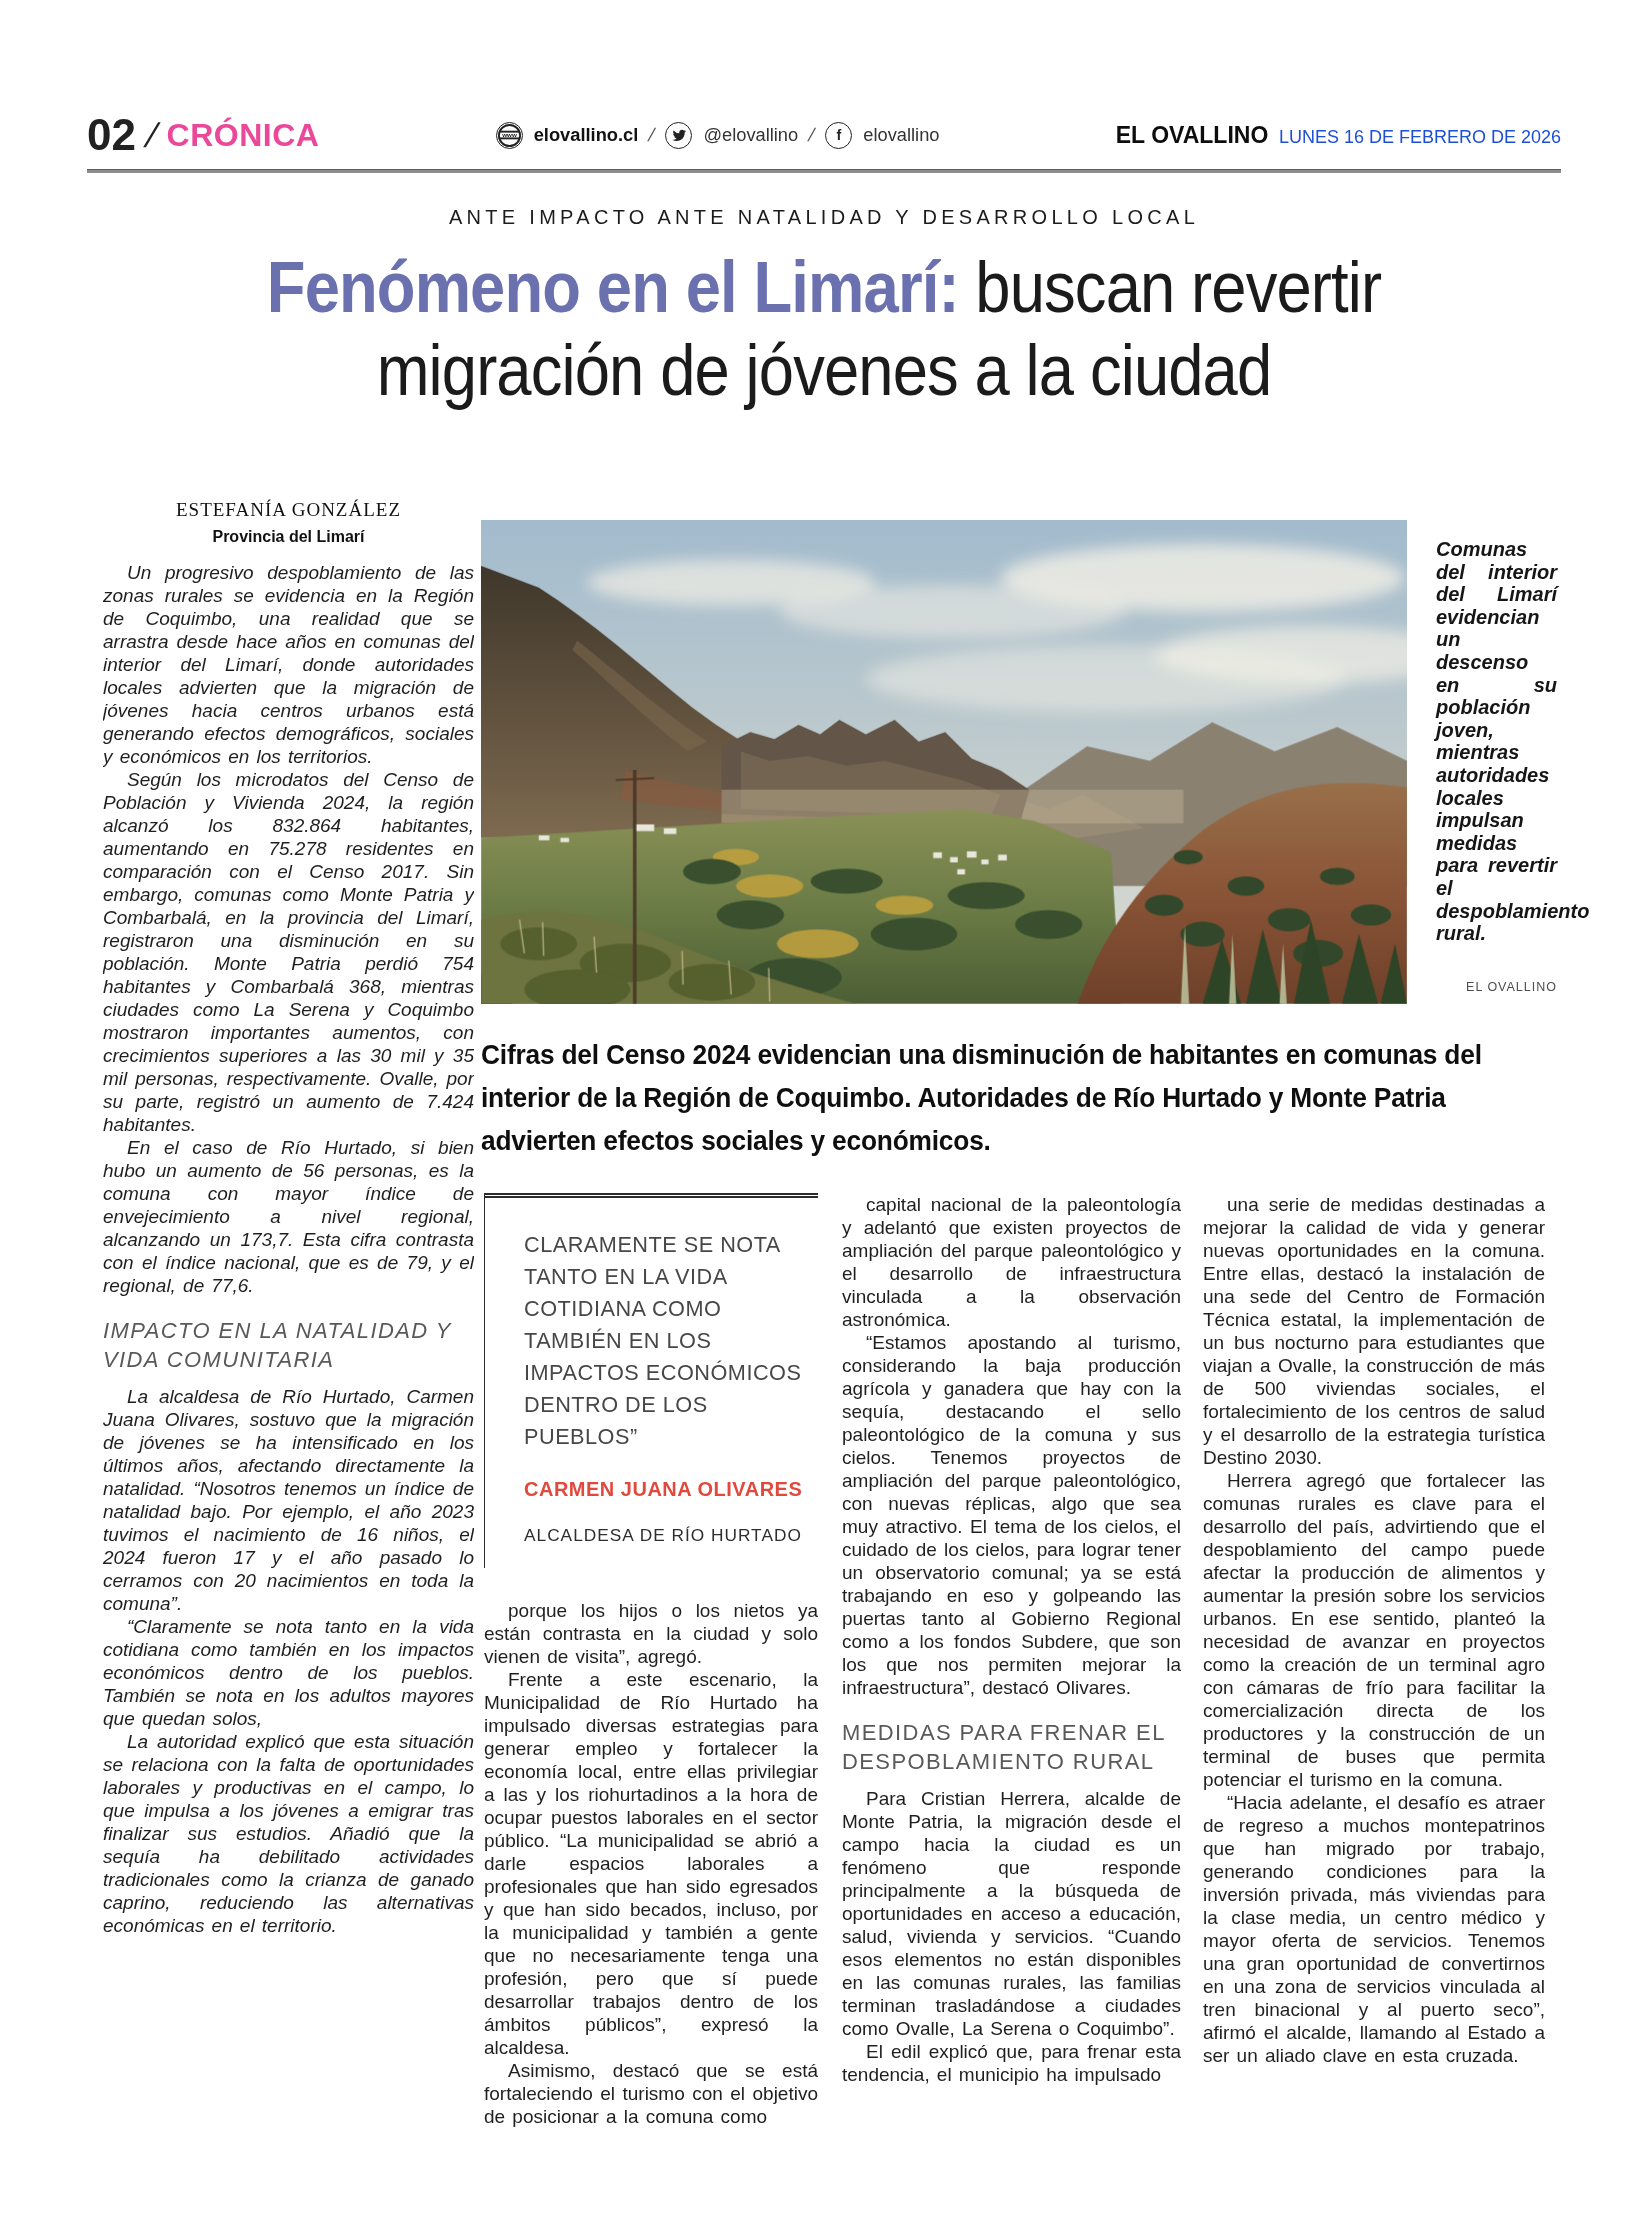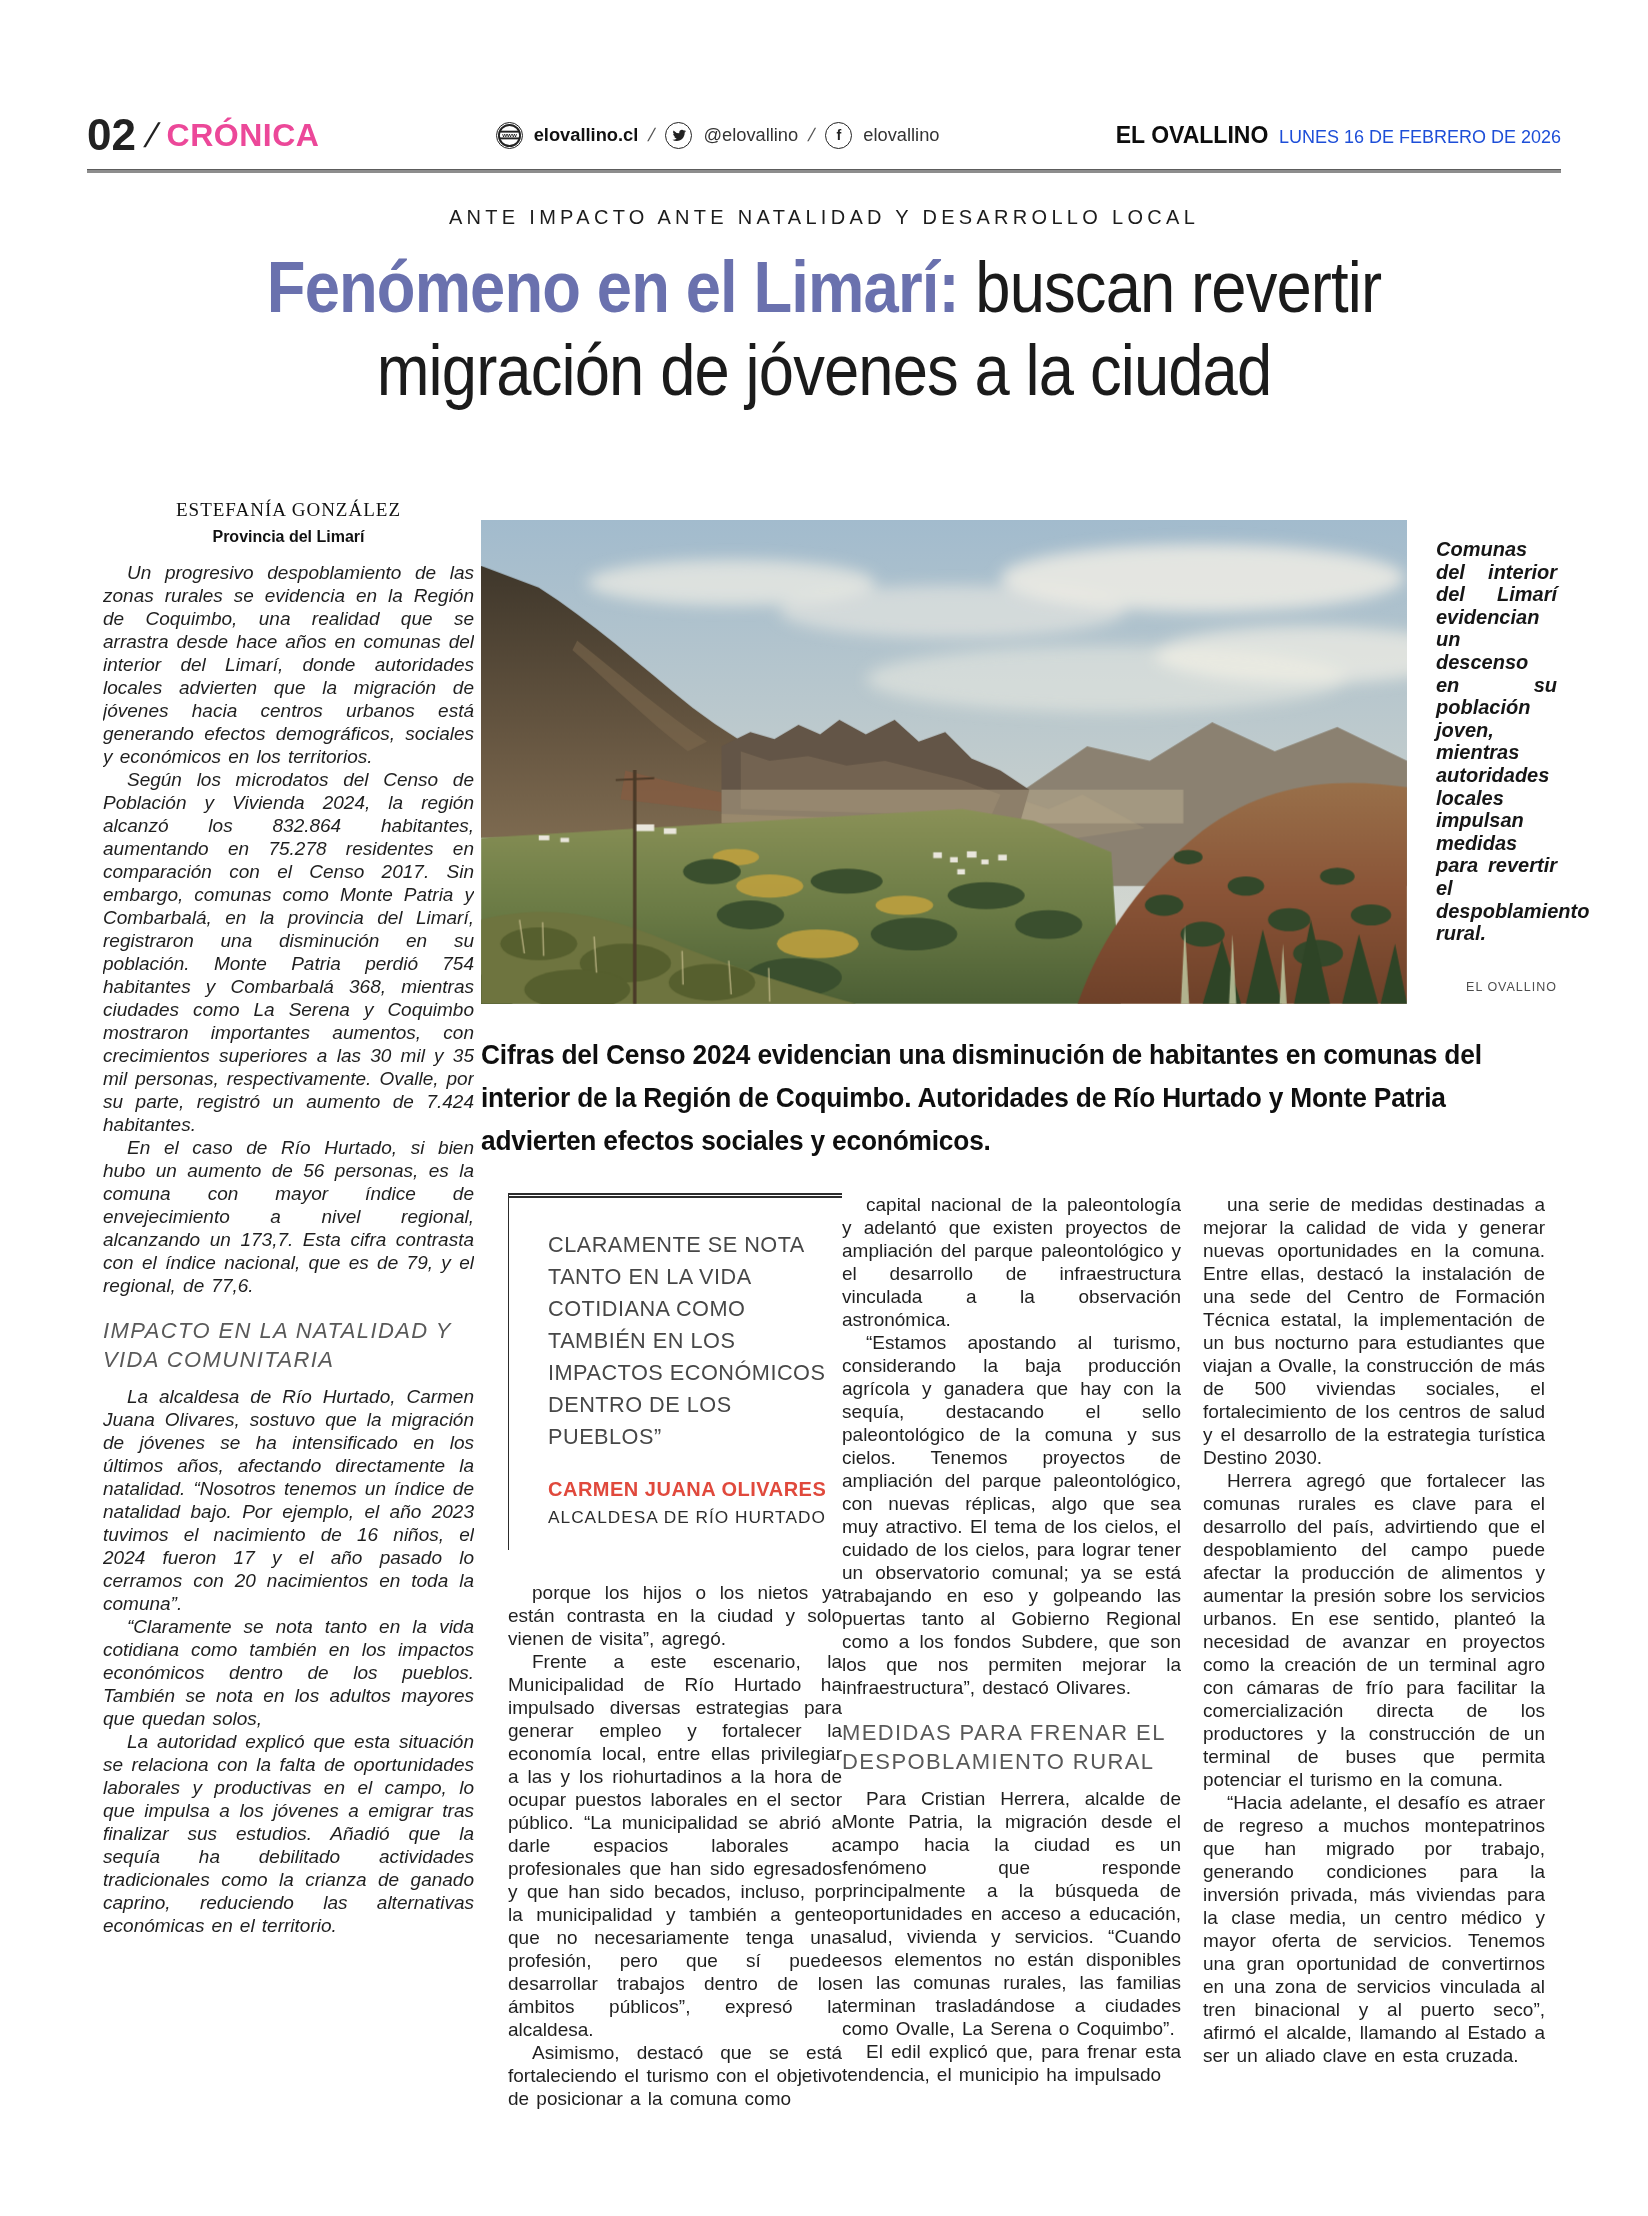--- a/index.html
+++ b/index.html
@@ -38,31 +38,31 @@
   .photo svg{display:block;width:100%;height:100%;}
   .caption{position:absolute;top:538px;left:1436px;width:121px;font-size:20px;line-height:22.6px;font-weight:700;font-style:italic;text-align:justify;color:#161616;}
   .photo-credit{position:absolute;top:980px;left:1436px;width:121px;text-align:right;font-size:12.5px;letter-spacing:1px;color:#4d4d4d;}
 
   
   .subheadline{position:absolute;top:1033px;left:481px;width:1107px;font-size:27.4px;line-height:43px;font-weight:700;color:#0f0f0f;letter-spacing:-0.2px;transform:scaleX(0.96);transform-origin:0 0;}
 
   
   .col{position:absolute;top:1193px;bottom:19px;overflow:hidden;}
   .col-1{left:103px;width:371px;top:561px;font-style:italic;}
-  .col-2{left:508px;width:334px;}
+  .col-2{left:484px;width:334px;}
   .col-3{left:842px;width:339px;}
   .col-4{left:1203px;width:342px;}
   .col p.para{margin:0;font-size:19px;line-height:23px;text-align:justify;text-indent:24px;word-spacing:1.9px;color:#1f1f1f;}
   .section-head{font-size:22px;line-height:29px;font-weight:400;color:#595959;letter-spacing:1.4px;margin:19px 0 10.6px 0;}
 
   
   .pull-quote{border-top:5.3px double #2c2c2c;border-left:1.9px solid #2c2c2c;padding:31px 2.9px 22px 39px;margin-bottom:31px;}
   .pq-text{font-size:21.7px;line-height:32px;color:#474747;letter-spacing:0.5px;}
   .pq-author{margin-top:25px;font-size:20px;font-weight:700;letter-spacing:0.5px;}
-  .pq-role{margin-top:6px;font-size:17.3px;color:#2e2e2e;letter-spacing:1px;}
+  .pq-role{margin-top:24px;font-size:17.3px;color:#2e2e2e;letter-spacing:1px;}
 </style>
 </head>
 <body>
 
 <div class="header-bar">
   <div class="hdr-left">
     <span class="page-num">02</span>
     <span class="hdr-slash">/</span>
     <span class="section-name">CRÓNICA</span>
   </div>

